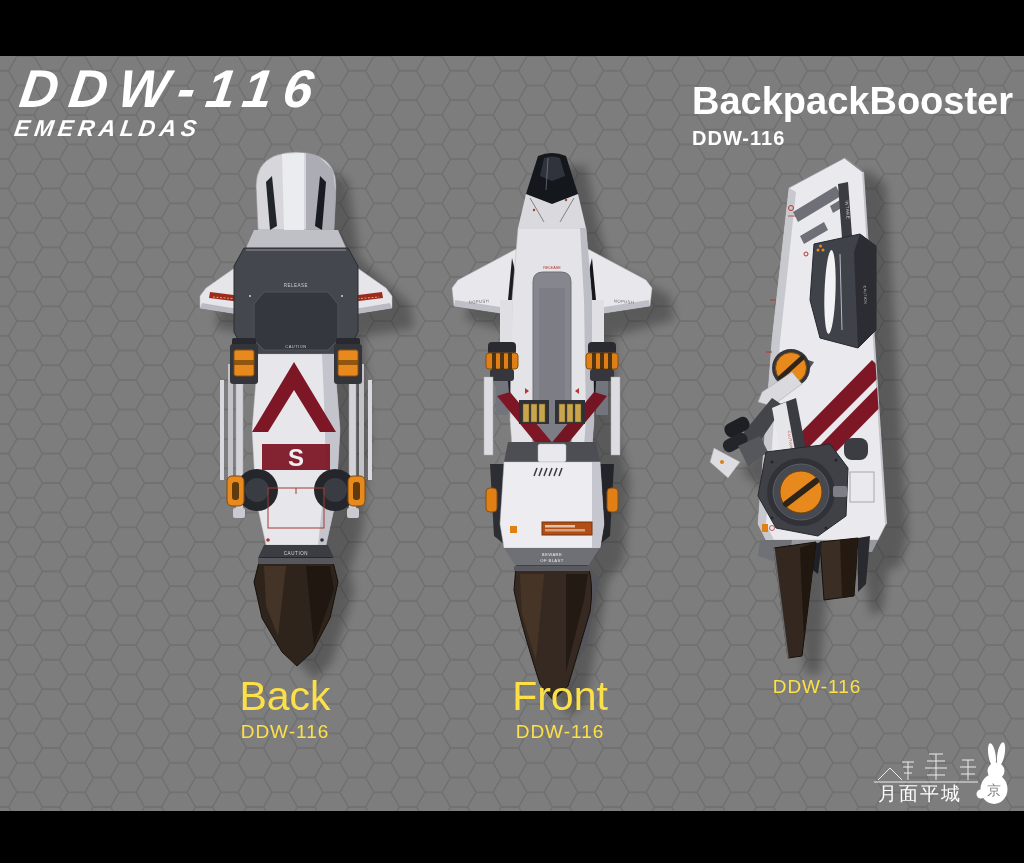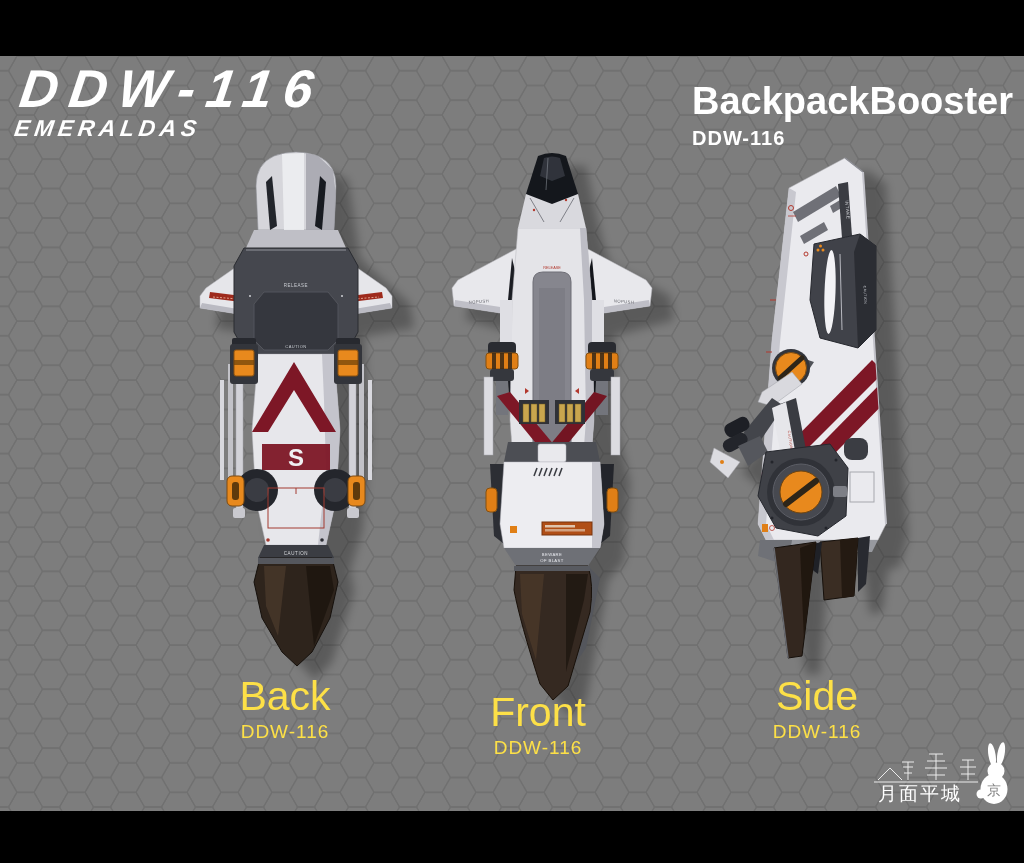--- a/index.html
+++ b/index.html
@@ -17,21 +17,21 @@
   .brand{position:absolute;left:24px;top:62px;color:#fff;transform:skewX(-8deg);transform-origin:left top;}
   .brand-title{font-size:53px;font-weight:bold;font-style:italic;letter-spacing:11px;line-height:1;white-space:nowrap;}
   .brand-sub{font-size:23px;font-weight:bold;font-style:italic;letter-spacing:4.5px;line-height:1;margin-top:2px;white-space:nowrap;}
   .product{position:absolute;left:692px;top:82px;color:#fff;font-weight:bold;}
   .product-title{font-size:38px;line-height:1;white-space:nowrap;}
   .product-model{font-size:20px;letter-spacing:1px;margin-top:7px;}
   .view-label{position:absolute;top:674px;width:220px;text-align:center;color:#fde047;}
   .vl-main{font-size:41px;line-height:1.1;}
   .vl-sub{font-size:19px;letter-spacing:1px;margin-top:2px;}
   #label-back{left:175px;}
-  #label-front{left:428px;margin-top:16px;}
+  #label-front{left:450px;}
   #label-side{left:707px;}
   .logo{position:absolute;left:874px;top:740px;width:144px;height:68px;}
 </style>
 </head>
 <body>
 
 <div class="band top"></div>
 <div class="band bottom"></div>
 
 <div class="backdrop">
@@ -364,21 +364,20 @@
 
 <div class="view-label" id="label-back">
   <div class="vl-main">Back</div>
   <div class="vl-sub">DDW-116</div>
 </div>
 <div class="view-label" id="label-front">
   <div class="vl-main">Front</div>
   <div class="vl-sub">DDW-116</div>
 </div>
 <div class="view-label" id="label-side">
-  <div class="vl-main">Side</div>
   <div class="vl-sub">DDW-116</div>
 </div>
 
 <svg class="logo" viewBox="0 0 144 68">
   <g fill="none" stroke="#ffffff" stroke-width="1" opacity="0.85">
     <path d="M4,40 L16,28 L28,40"></path>
     <line x1="34" y1="40" x2="34" y2="22"></line>
     <line x1="28" y1="22" x2="40" y2="22"></line>
     <line x1="29" y1="27" x2="39" y2="27"></line>
     <line x1="30" y1="33" x2="38" y2="33"></line>

